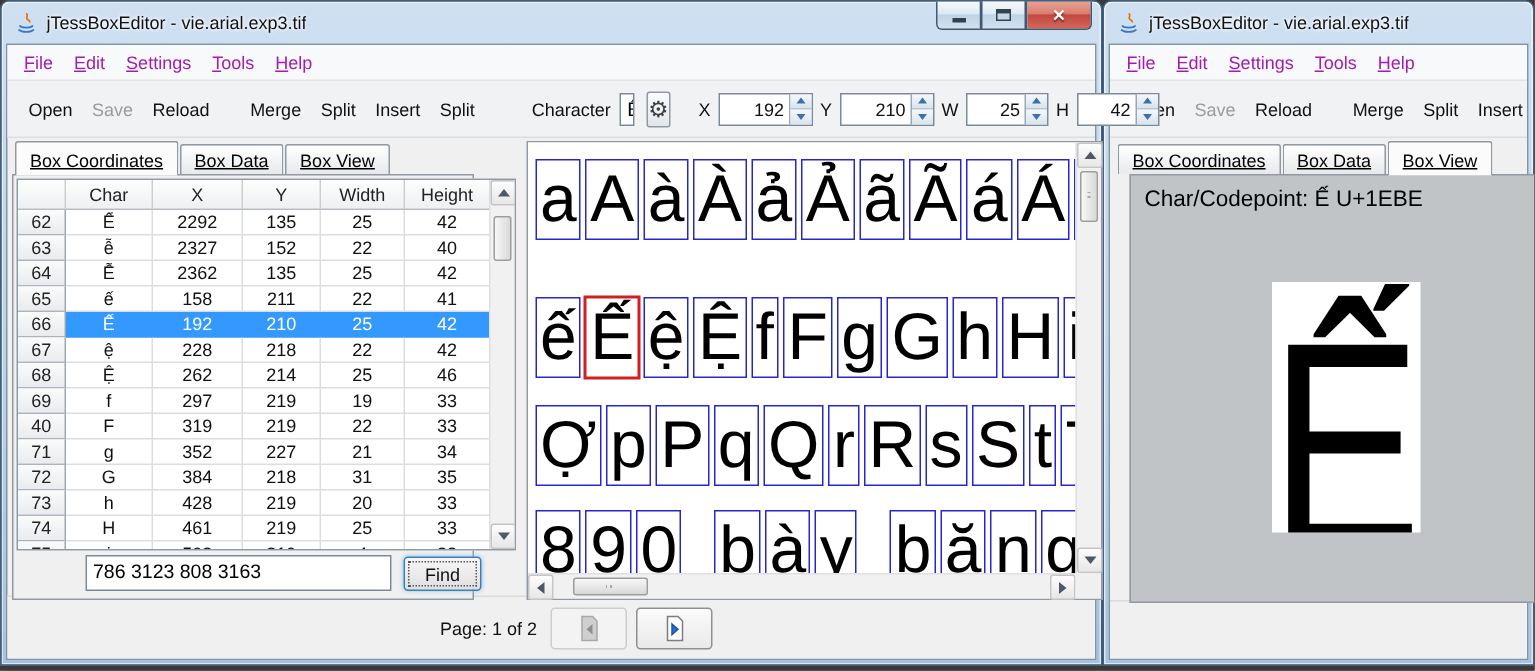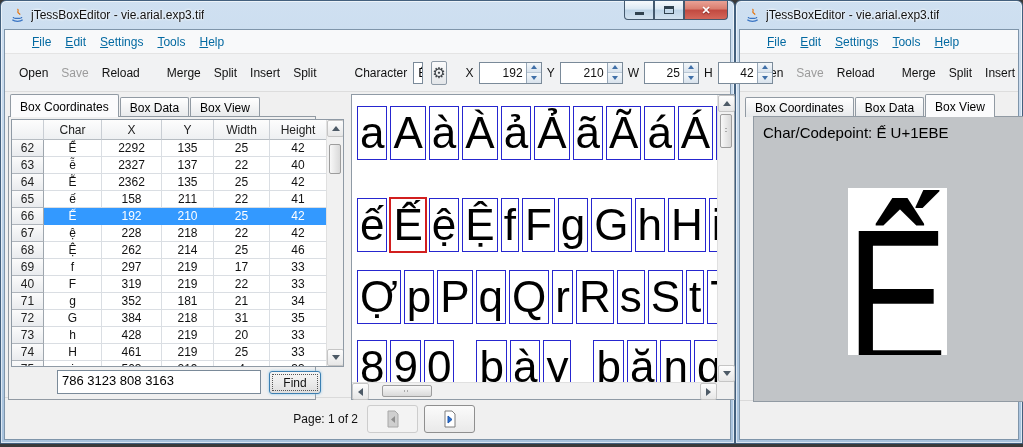--- a/index.html
+++ b/index.html
@@ -19,21 +19,21 @@
     background:linear-gradient(#f7fafc,#dce9f4 45%,#bdd4e7 50%,#d3e2f0);}
   .win-btn.min{border-radius:0 0 0 4px;}
   .win-btn.close{width:44px;border-radius:0 0 4px 0;
     background:linear-gradient(#e9a296,#d97c6d 45%,#c14940 50%,#d4675a);color:#fff;font-size:11px;font-weight:bold;text-shadow:0 1px 1px #7c2420;}
   .glyph-min{width:9px;height:3px;background:#31424f;margin-top:7px;}
   .glyph-max{width:10px;height:8px;border:1px solid #31424f;border-top:3px solid #31424f;background:transparent;}
 
   .win-body{position:absolute;left:3px;right:3px;top:28px;bottom:3px;background:#f0f0f0;border:1px solid #7f95aa;}
 
   .menubar{position:absolute;left:0;right:0;top:0;height:24px;background:#f8f9fa;border-bottom:1px solid #e4e4e4;
-    display:flex;align-items:center;padding-left:20px;font-size:12px;color:#0369a1;}
+    display:flex;align-items:center;padding-left:4px;font-size:12px;color:#a21caf;}
   .menu-item{padding:3px 7px;}
   .menu-item u{text-decoration:underline;}
 
   .toolbar{position:absolute;left:0;right:0;top:24px;height:38px;background:#f1f2f3;border-bottom:1px solid #dddddd;
     display:flex;align-items:center;font-size:12px;color:#111;}
   .grip{width:5px;height:24px;margin:0 6px 0 3px;
     background-image:radial-gradient(circle at 2px 2px,#9fa6ad 1px,transparent 1.4px);background-size:5px 5px;}
   .tb-btn{padding:3px 5px;margin-right:3px;white-space:nowrap;}
   .tb-btn.disabled{color:#9b9b9b;}
   .tb-label{margin:0 6px 0 30px;}
@@ -45,21 +45,21 @@
   .spin-field{display:flex;height:22px;border:1px solid #7a8a99;background:#fff;}
   .spin-value{display:block;width:46px;text-align:right;padding:3px 3px 0 0;font-size:12px;}
   .spin-field.narrow .spin-value{width:38px;}
   .spin-btns{width:15px;border-left:1px solid #98a8b8;display:flex;flex-direction:column;}
   .spin-btn{flex:1;background:linear-gradient(#f4f8fb,#d9e3ed);display:flex;align-items:center;justify-content:center;}
   .spin-btn + .spin-btn{border-top:1px solid #b8c6d4;}
   .arr-up{width:0;height:0;border-left:3px solid transparent;border-right:3px solid transparent;border-bottom:4px solid #3f6fa8;}
   .arr-dn{width:0;height:0;border-left:3px solid transparent;border-right:3px solid transparent;border-top:4px solid #3f6fa8;}
 
   
-  .tabstrip{position:absolute;display:flex;align-items:flex-end;height:23px;font-size:12px;}
+  .tabstrip{position:absolute;display:flex;align-items:center;height:23px;font-size:12px;text-decoration:underline;}
   .tab{padding:3px 9px 4px 9px;border:1px solid #919aa3;border-bottom:none;border-radius:2px 2px 0 0;
     background:linear-gradient(#ffffff,#e7e9eb);margin-right:1px;height:20px;white-space:nowrap;}
   .tab.active{background:#fbfbfc;height:23px;position:relative;z-index:3;padding-top:5px;}
 
   
   .tabpanel{position:absolute;border:1px solid #919aa3;background:#f0f0f0;z-index:2;}
   .tablebox{position:absolute;left:2px;top:2px;width:333px;height:248px;border:1px solid #8f9aa5;background:#fff;overflow:hidden;}
   .t-head{position:absolute;left:0;top:0;right:17px;height:20px;display:flex;}
   .th{height:20px;background:linear-gradient(#fdfdfd,#eef0f2);border-right:1px solid #c9ced4;border-bottom:1px solid #b6bcc2;
       font-size:12px;display:flex;align-items:center;justify-content:center;color:#222;}
@@ -290,21 +290,21 @@
                 <span class="col1">Ể</span>
                 <span class="col2">2292</span>
                 <span class="col3">135</span>
                 <span class="col4">25</span>
                 <span class="col5">42</span>
               </div>
               <div class="tr">
                 <span class="rn col0">63</span>
                 <span class="col1">ễ</span>
                 <span class="col2">2327</span>
-                <span class="col3">137</span>
+                <span class="col3">152</span>
                 <span class="col4">22</span>
                 <span class="col5">40</span>
               </div>
               <div class="tr">
                 <span class="rn col0">64</span>
                 <span class="col1">Ễ</span>
                 <span class="col2">2362</span>
                 <span class="col3">135</span>
                 <span class="col4">25</span>
                 <span class="col5">42</span>
@@ -339,36 +339,36 @@
                 <span class="col2">262</span>
                 <span class="col3">214</span>
                 <span class="col4">25</span>
                 <span class="col5">46</span>
               </div>
               <div class="tr">
                 <span class="rn col0">69</span>
                 <span class="col1">f</span>
                 <span class="col2">297</span>
                 <span class="col3">219</span>
-                <span class="col4">17</span>
+                <span class="col4">19</span>
                 <span class="col5">33</span>
               </div>
               <div class="tr">
                 <span class="rn col0">40</span>
                 <span class="col1">F</span>
                 <span class="col2">319</span>
                 <span class="col3">219</span>
                 <span class="col4">22</span>
                 <span class="col5">33</span>
               </div>
               <div class="tr">
                 <span class="rn col0">71</span>
                 <span class="col1">g</span>
                 <span class="col2">352</span>
-                <span class="col3">181</span>
+                <span class="col3">227</span>
                 <span class="col4">21</span>
                 <span class="col5">34</span>
               </div>
               <div class="tr">
                 <span class="rn col0">72</span>
                 <span class="col1">G</span>
                 <span class="col2">384</span>
                 <span class="col3">218</span>
                 <span class="col4">31</span>
                 <span class="col5">35</span>

